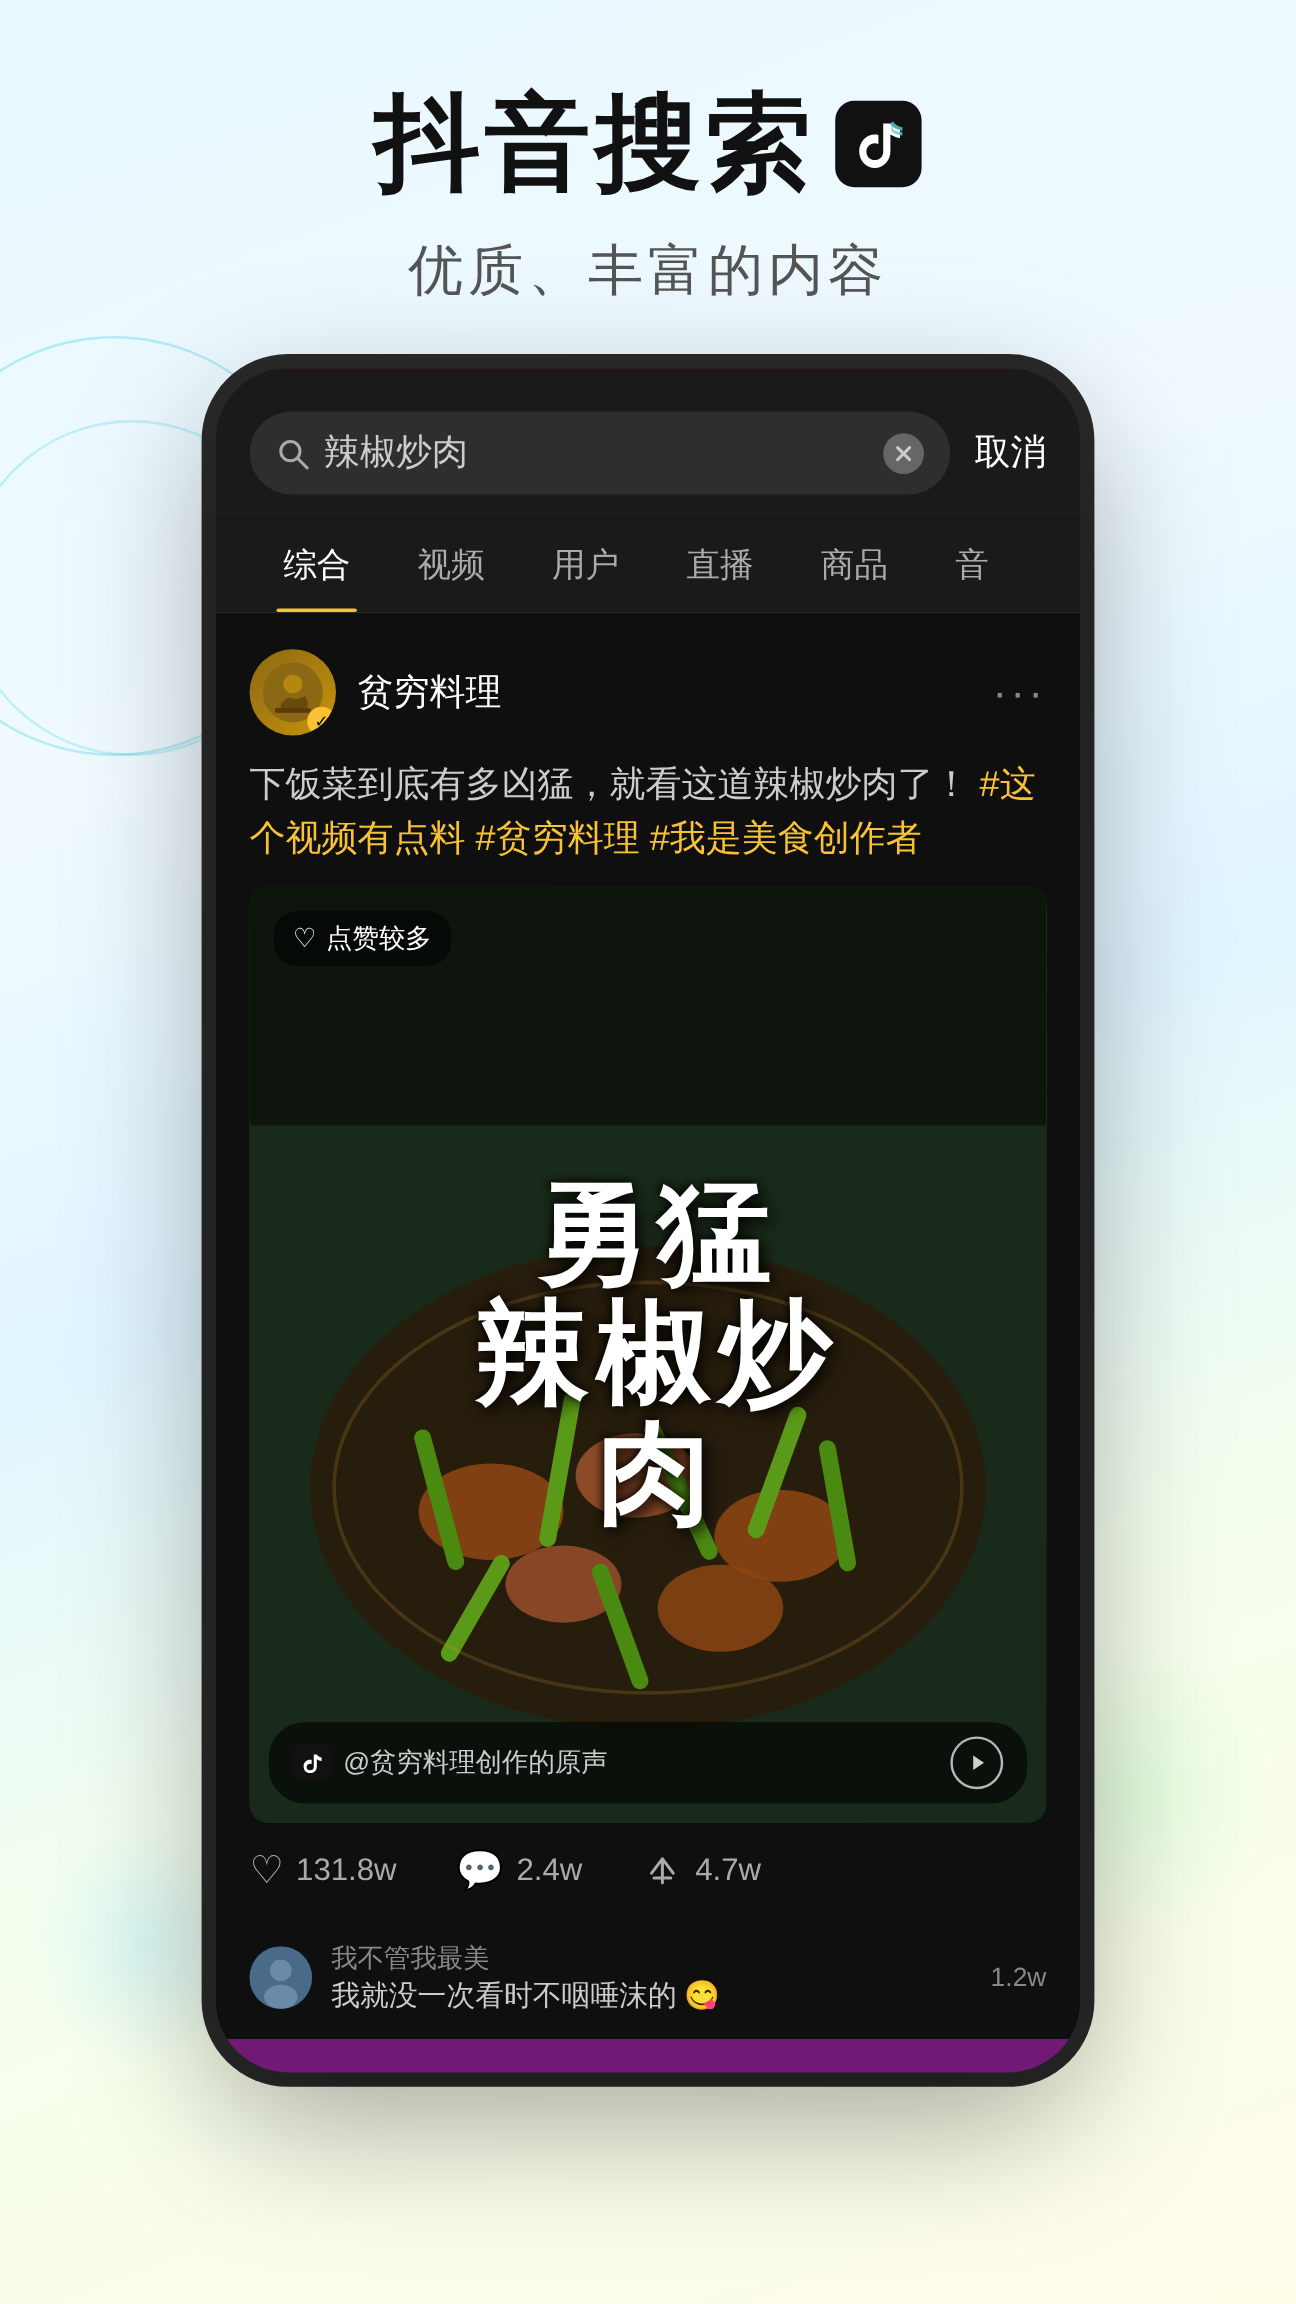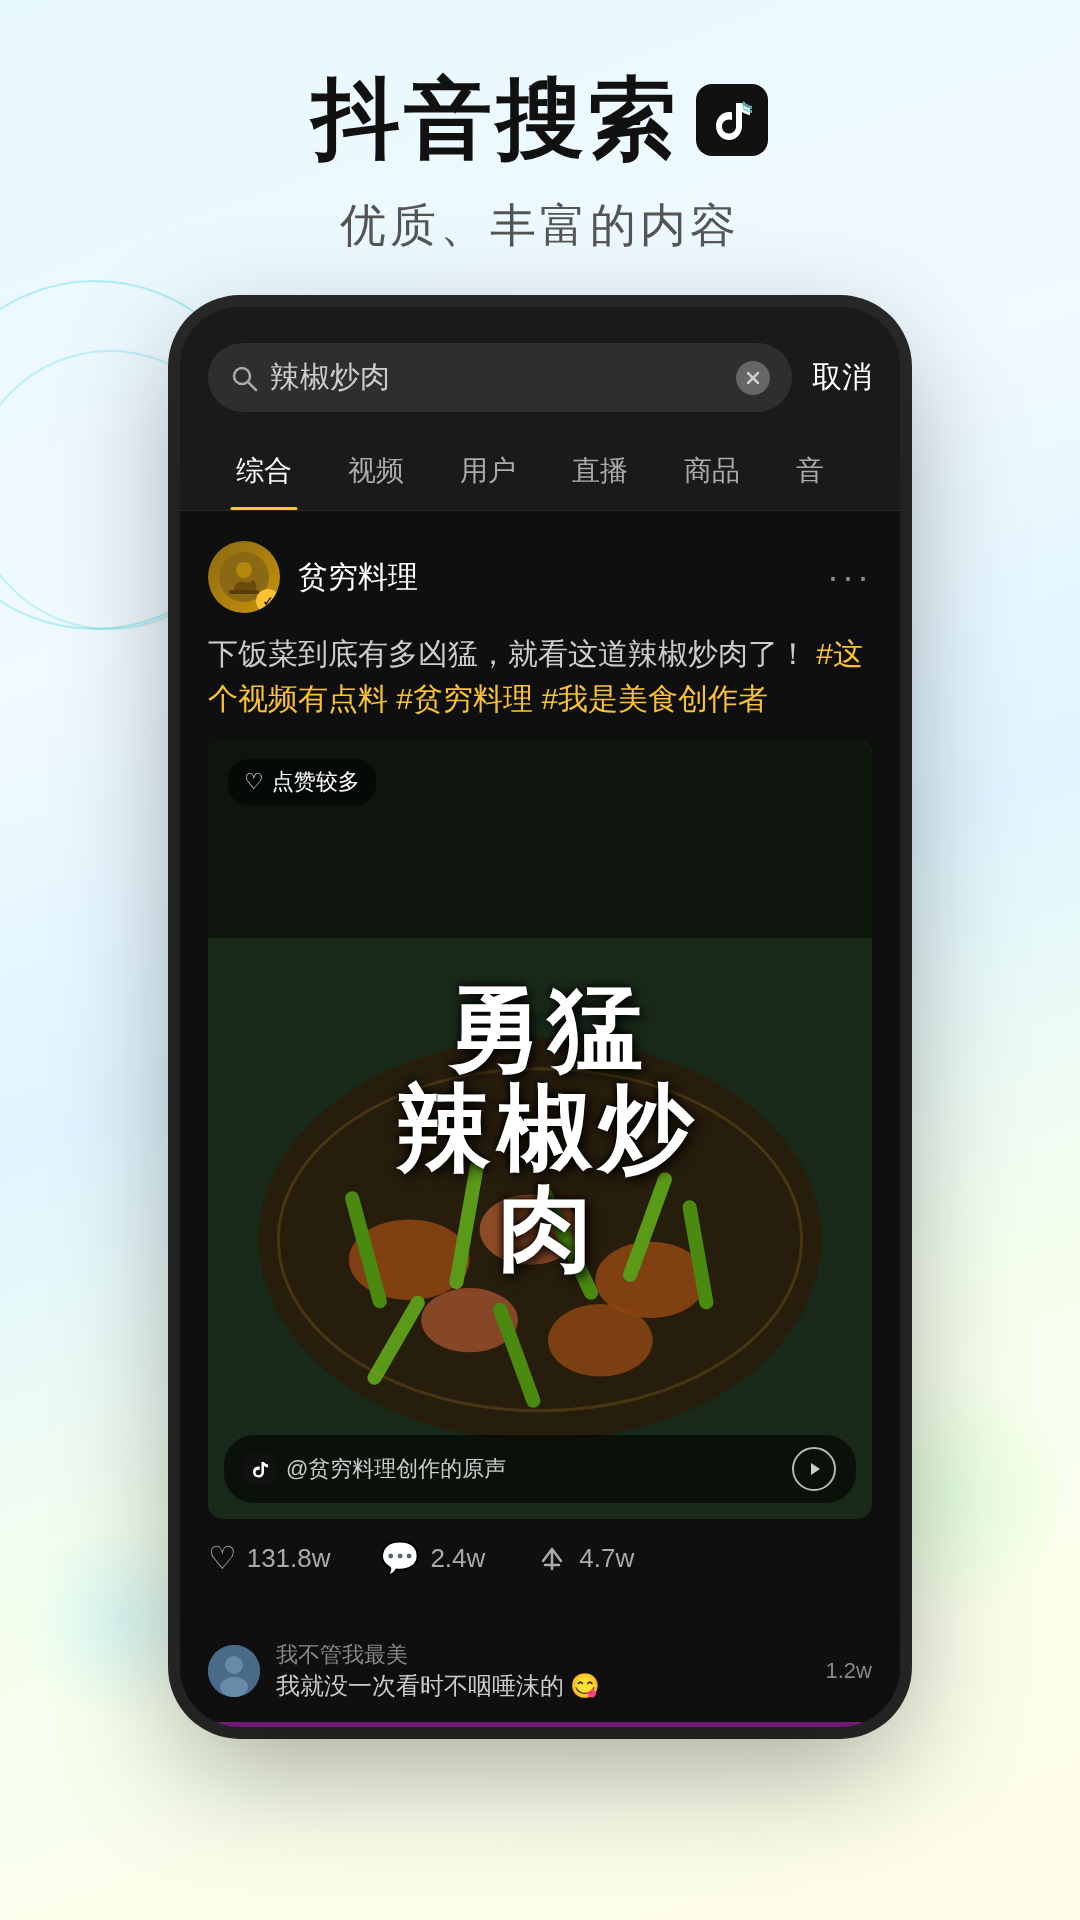--- a/index.html
+++ b/index.html
@@ -408,21 +408,20 @@
       padding: 10px 28px 20px;
       display: flex;
       flex-direction: column;
       gap: 14px;
     }
 
     .comment-row {
       display: flex;
       align-items: center;
       gap: 16px;
-      margin-top: 23px;
     }
 
     .comment-avatar {
       width: 52px;
       height: 52px;
       border-radius: 50%;
       background: linear-gradient(135deg, #4a6a8a, #2a4a6a);
       flex-shrink: 0;
     }
 

